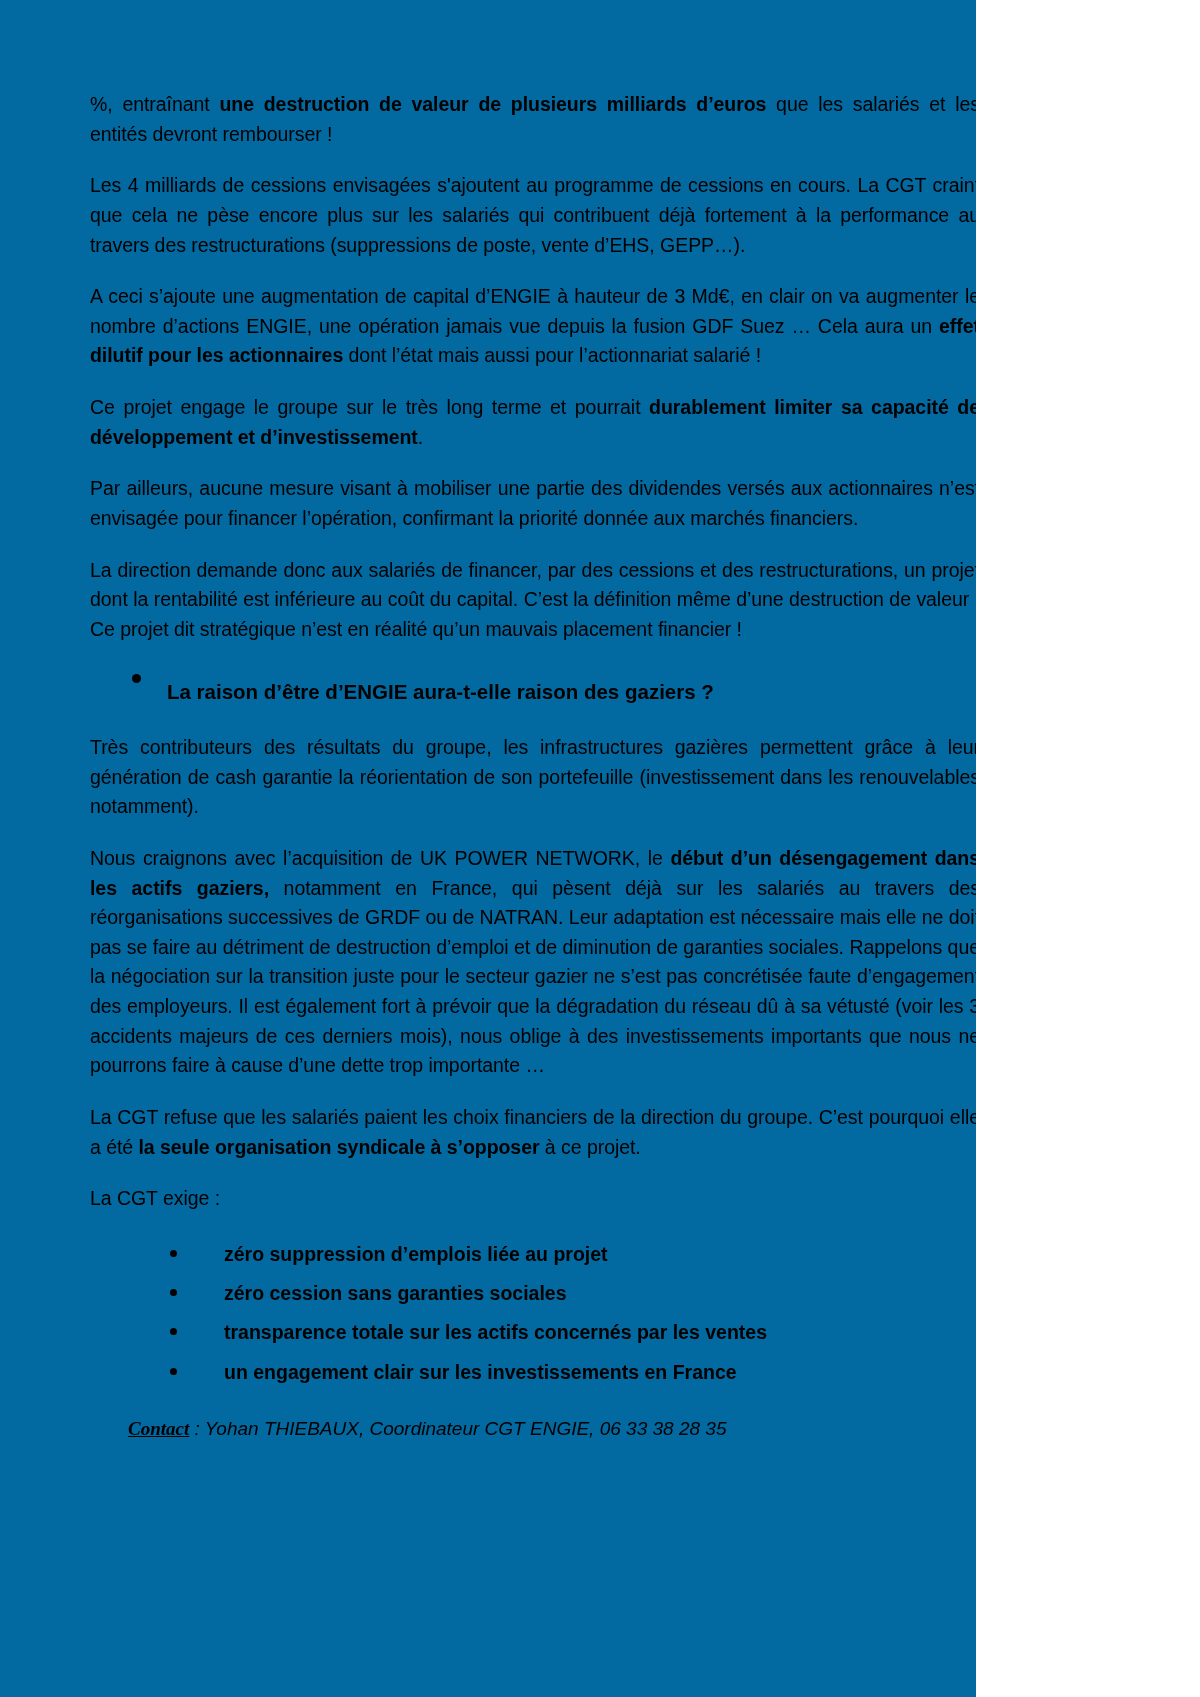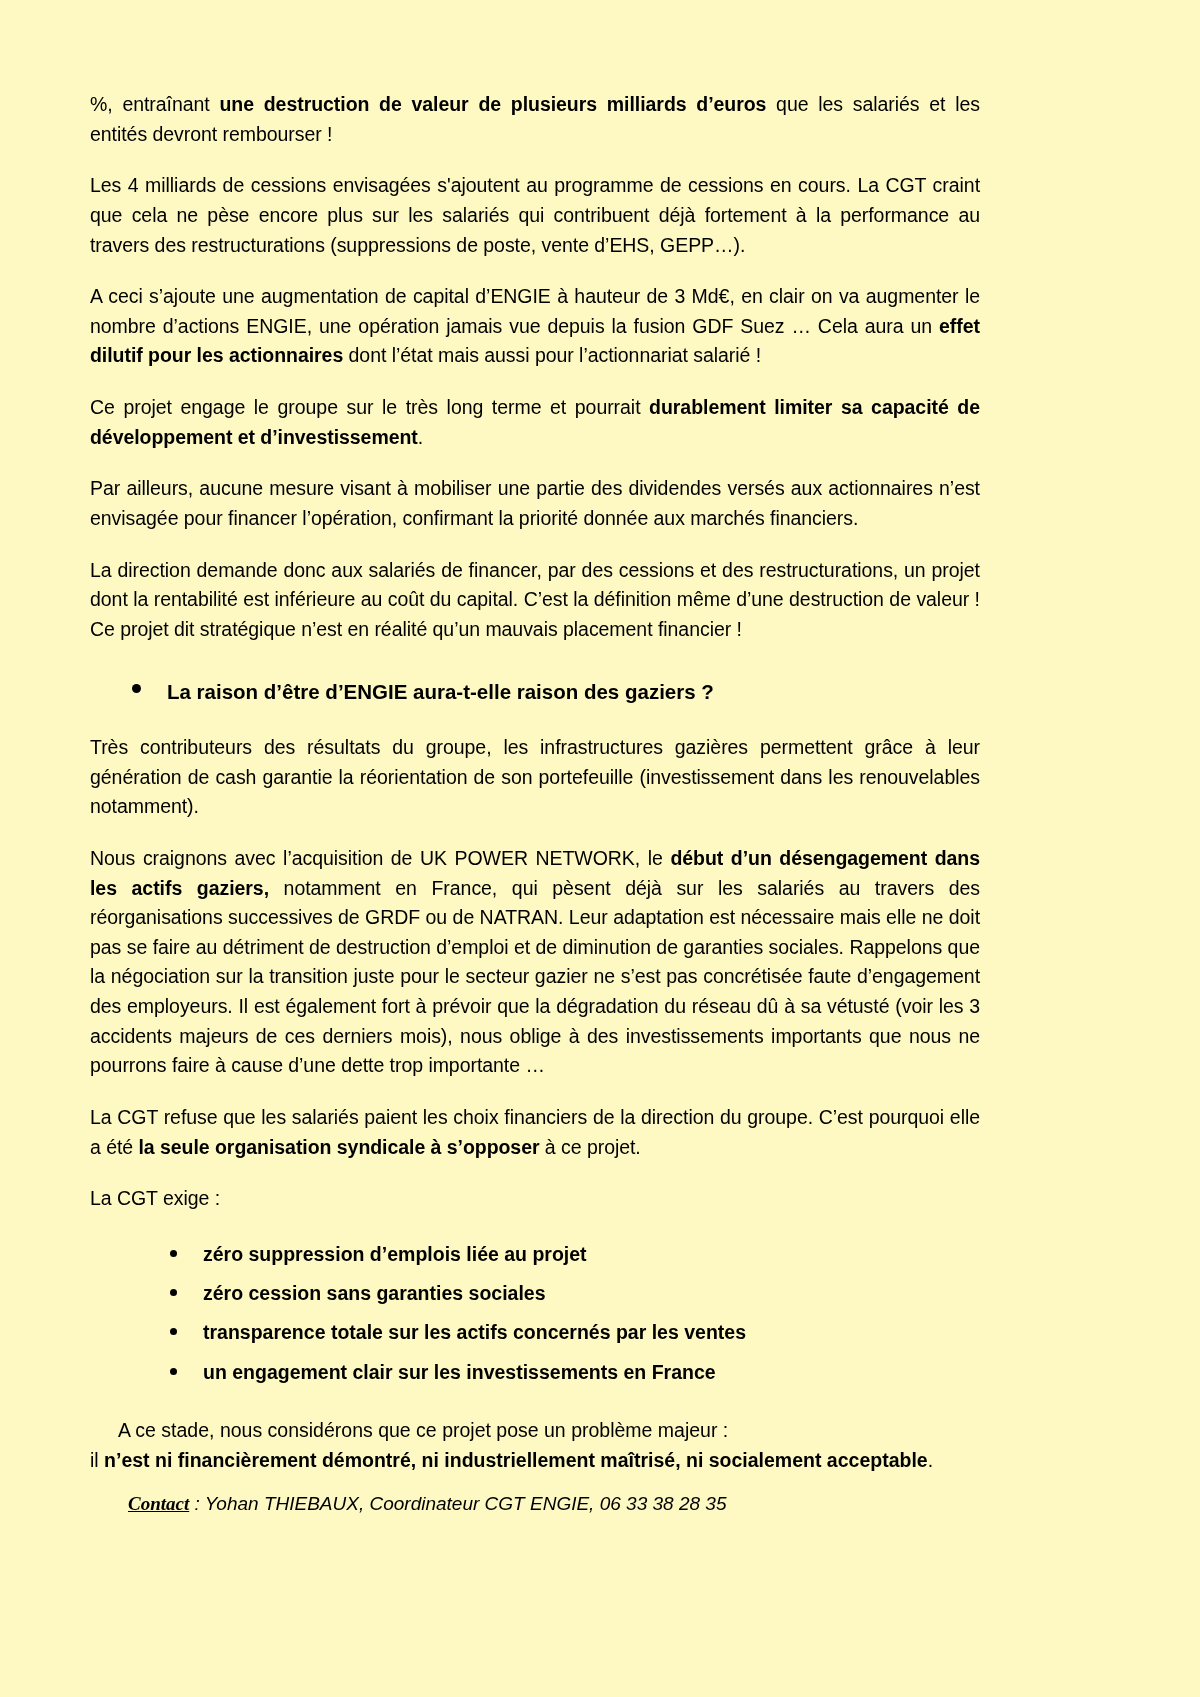--- a/index.html
+++ b/index.html
@@ -6,23 +6,23 @@
     margin: 0;
     padding: 0;
     background: #ffffff;
   }
   body {
     font-family: "Liberation Sans", sans-serif;
     color: #000000;
   }
   .page {
     position: relative;
-    width: 1200px;
+    width: 976px;
     height: 1697px;
-    background: #fef9c3;
+    background: #0369a1;
     box-sizing: border-box;
     overflow: hidden;
   }
   .doc-body {
     position: absolute;
     left: 90px;
     top: 90px;
     width: 890px;
   }
   p.para {
@@ -36,21 +36,21 @@
   }
   p.para.tight {
     margin-bottom: 16px;
   }
   b, strong {
     font-weight: bold;
   }
   
   .section-heading {
     display: flex;
-    align-items: center;
+    align-items: flex-start;
     margin: 34px 0 26px 0;
     padding-left: 42px;
   }
   .section-heading .bullet-dot {
     width: 9px;
     height: 9px;
     border-radius: 50%;
     background: #000;
     flex: 0 0 auto;
     margin-right: 26px;
@@ -68,20 +68,21 @@
     margin: 26px 0 30px 0;
     padding: 0 0 0 80px;
   }
   .demands-list li {
     display: flex;
     align-items: baseline;
     margin-bottom: 11px;
     font-size: 19.5px;
     font-weight: bold;
     line-height: 1.45;
+    gap: 21px;
   }
   .demands-list li .bullet-dot {
     width: 7px;
     height: 7px;
     border-radius: 50%;
     background: #000;
     flex: 0 0 auto;
     margin-right: 26px;
     position: relative;
     top: -4px;
@@ -154,21 +155,17 @@
       <li>
           <span class="bullet-dot"></span>
           <span>transparence totale sur les actifs concernés par les ventes</span>
         </li>
       <li>
           <span class="bullet-dot"></span>
           <span>un engagement clair sur les investissements en France</span>
         </li>
     </ul>
 
-    <div class="closing">
-      <span>A ce stade, nous considérons que ce projet pose un problème majeur :</span>
-      <span class="line2"><span>il </span><b>n’est ni financièrement démontré, ni industriellement maîtrisé, ni socialement acceptable</b><span>.</span></span>
-    </div>
 
     <div class="contact"><span class="contact-label">Contact</span><span> : Yohan THIEBAUX, Coordinateur CGT ENGIE, 06 33 38 28 35</span></div>
 
   </div>
 </div>
 
 </body></html>

